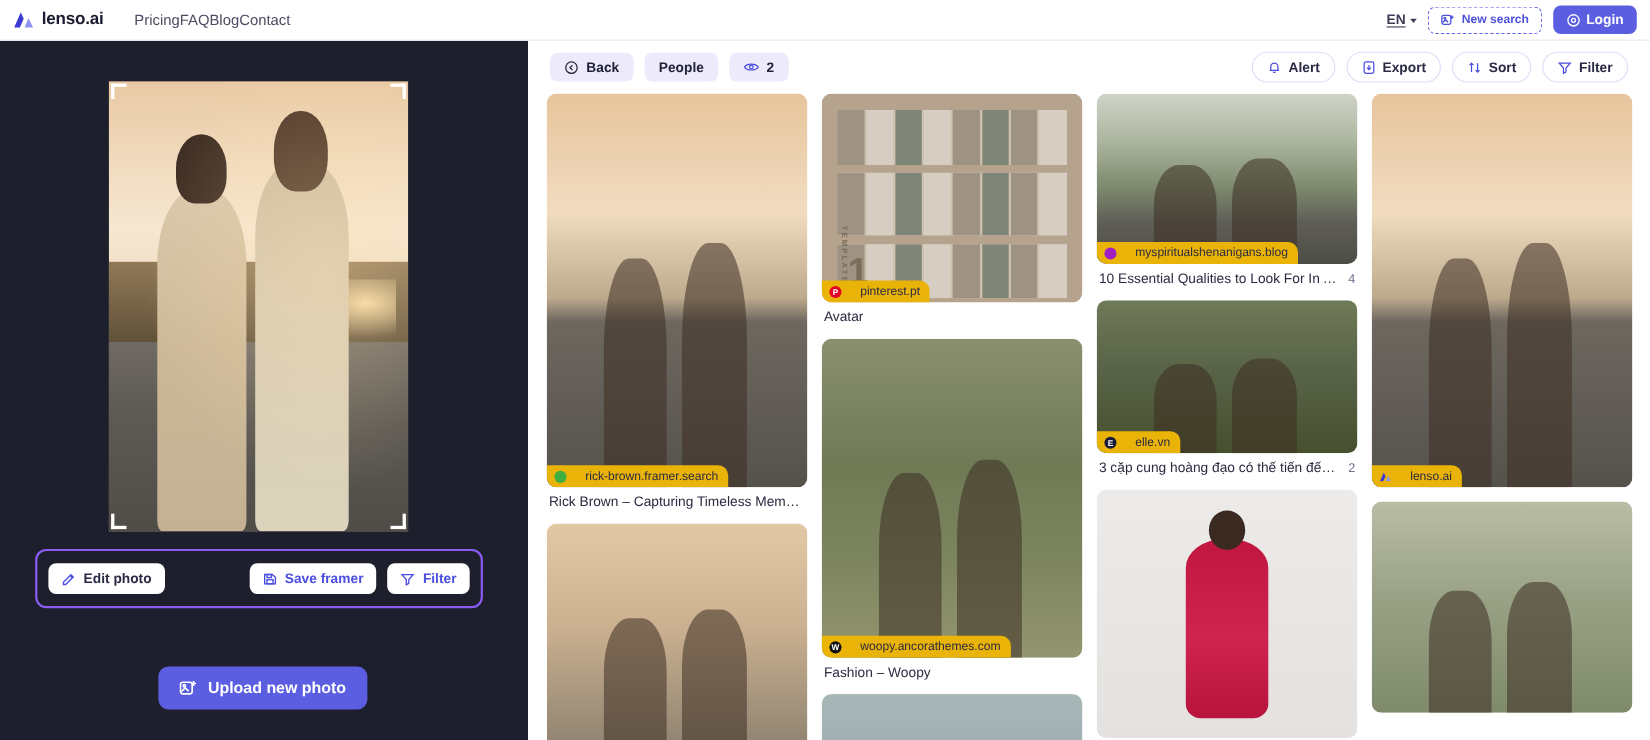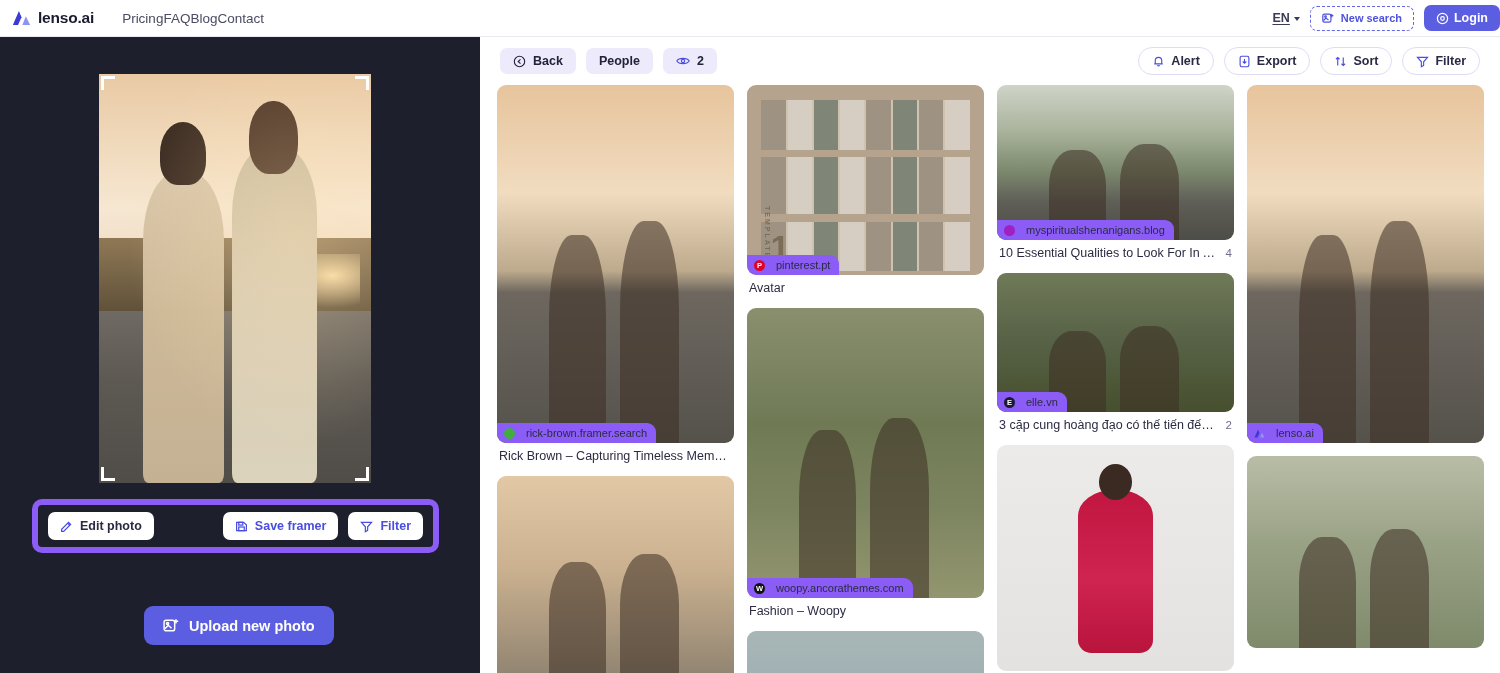--- a/index.html
+++ b/index.html
@@ -14,21 +14,21 @@
   .topbar {
     position: absolute; left: 0; top: 0; width: 1500px; height: 37px;
     background: #ffffff; display: flex; align-items: center;
     border-bottom: 1px solid #e8e8f0; z-index: 30;
   }
   .brand { display: flex; align-items: center; gap: 7px; margin-left: 12px; }
   .brand-mark { width: 19px; height: 16px; }
   .brand-text { font-size: 15.5px; font-weight: 700; color: #1b1b2f; letter-spacing: -.2px; }
   .nav { display: flex; align-items: center; margin-left: 28px; }
   .nav a { font-size: 13.5px; color: #4b4b63; text-decoration: none; font-weight: 500; }
-  .top-right { margin-left: auto; display: flex; align-items: center; gap: 10px; }
+  .top-right { margin-left: auto; display: flex; align-items: center; gap: 10px; margin-right: 12px; }
   .lang { display: flex; align-items: center; gap: 4px; font-size: 12.5px; color: #3b3b55;
           font-weight: 600; text-decoration: underline; text-underline-offset: 2px; }
   .caret { width: 0; height: 0; border-left: 3.5px solid transparent; border-right: 3.5px solid transparent;
            border-top: 4px solid #3b3b55; margin-top: 2px; }
   .newsearch {
     display: flex; align-items: center; gap: 6px;
     border: 1.6px dashed #6366e8; border-radius: 7px;
     padding: 5px 11px; font-size: 11px; font-weight: 700; color: #4f52db; background: #fff;
   }
   .login {
@@ -69,21 +69,21 @@
   .grain { position:absolute; inset:0;
     background: radial-gradient(ellipse at 72% 40%, rgba(255,225,175,.35), rgba(0,0,0,0) 60%); }
   .handle { position: absolute; width: 14px; height: 14px; border: 3px solid #fff; }
   .h-tl { left: 2px; top: 2px; border-right: none; border-bottom: none; }
   .h-tr { right: 2px; top: 2px; border-left: none; border-bottom: none; }
   .h-bl { left: 2px; bottom: 2px; border-right: none; border-top: none; }
   .h-br { right: 2px; bottom: 2px; border-left: none; border-top: none; }
 
   .tool-panel {
     position: absolute; left: 32px; top: 462px; width: 407px; height: 54px;
-    border: 6px solid #8b5cf6; border-radius: 10px; display: flex; align-items: center;
+    border: 2px solid #8b5cf6; border-radius: 10px; display: flex; align-items: center;
     padding: 0 10px;
   }
   .wbtn {
     display: flex; align-items: center; gap: 7px; background: #fff; border-radius: 7px;
     padding: 7px 12px; font-size: 12.5px; font-weight: 700; color: #4a4de0; white-space: nowrap;
   }
   .wbtn .lbl-dark { color: #2a2a44; }
   .panel-right { margin-left: auto; display: flex; gap: 10px; }
   .upload {
     position: absolute; left: 144px; top: 569px; display: flex; align-items: center; gap: 9px;
@@ -105,22 +105,22 @@
     margin-left: 10px;
   }
   .toolbar-right { margin-left: auto; display: flex; }
 
   .grid { position: absolute; left: 17px; top: 48px; width: 1000px; height: 588px;
           display: flex; gap: 13px; overflow: hidden; }
   .col { width: 237px; display: flex; flex-direction: column; gap: 13px; }
   .card { position: relative; border-radius: 9px; }
   .thumb { position: relative; width: 237px; border-radius: 9px; overflow: hidden; }
   .badge {
-    position: absolute; left: 0; bottom: 0; background: #8b5cf6; border-radius: 0 9px 0 9px;
-    display: flex; align-items: center; gap: 11px; padding: 4px 9px 4px 7px;
+    position: absolute; left: 0; bottom: 0; background: #eab308; border-radius: 0 9px 0 9px;
+    display: flex; align-items: center; gap: 17px; padding: 4px 9px 4px 7px;
     font-size: 11px; color: #2b2b42; font-weight: 500; max-width: 92%;
   }
   .fav { width: 11px; height: 11px; border-radius: 50%; flex: none;
          display:flex; align-items:center; justify-content:center; font-size:7.5px; color:#fff; font-weight:700; }
   .cap { display: flex; align-items: baseline; gap: 8px; padding: 6px 2px 0 2px; }
   .cap-title { font-size: 12.5px; color: #2b2b42; white-space: nowrap; overflow: hidden;
                text-overflow: ellipsis; flex: 1; }
   .cap-count { font-size: 11.5px; color: #6d6d8c; flex: none; }
 
   

